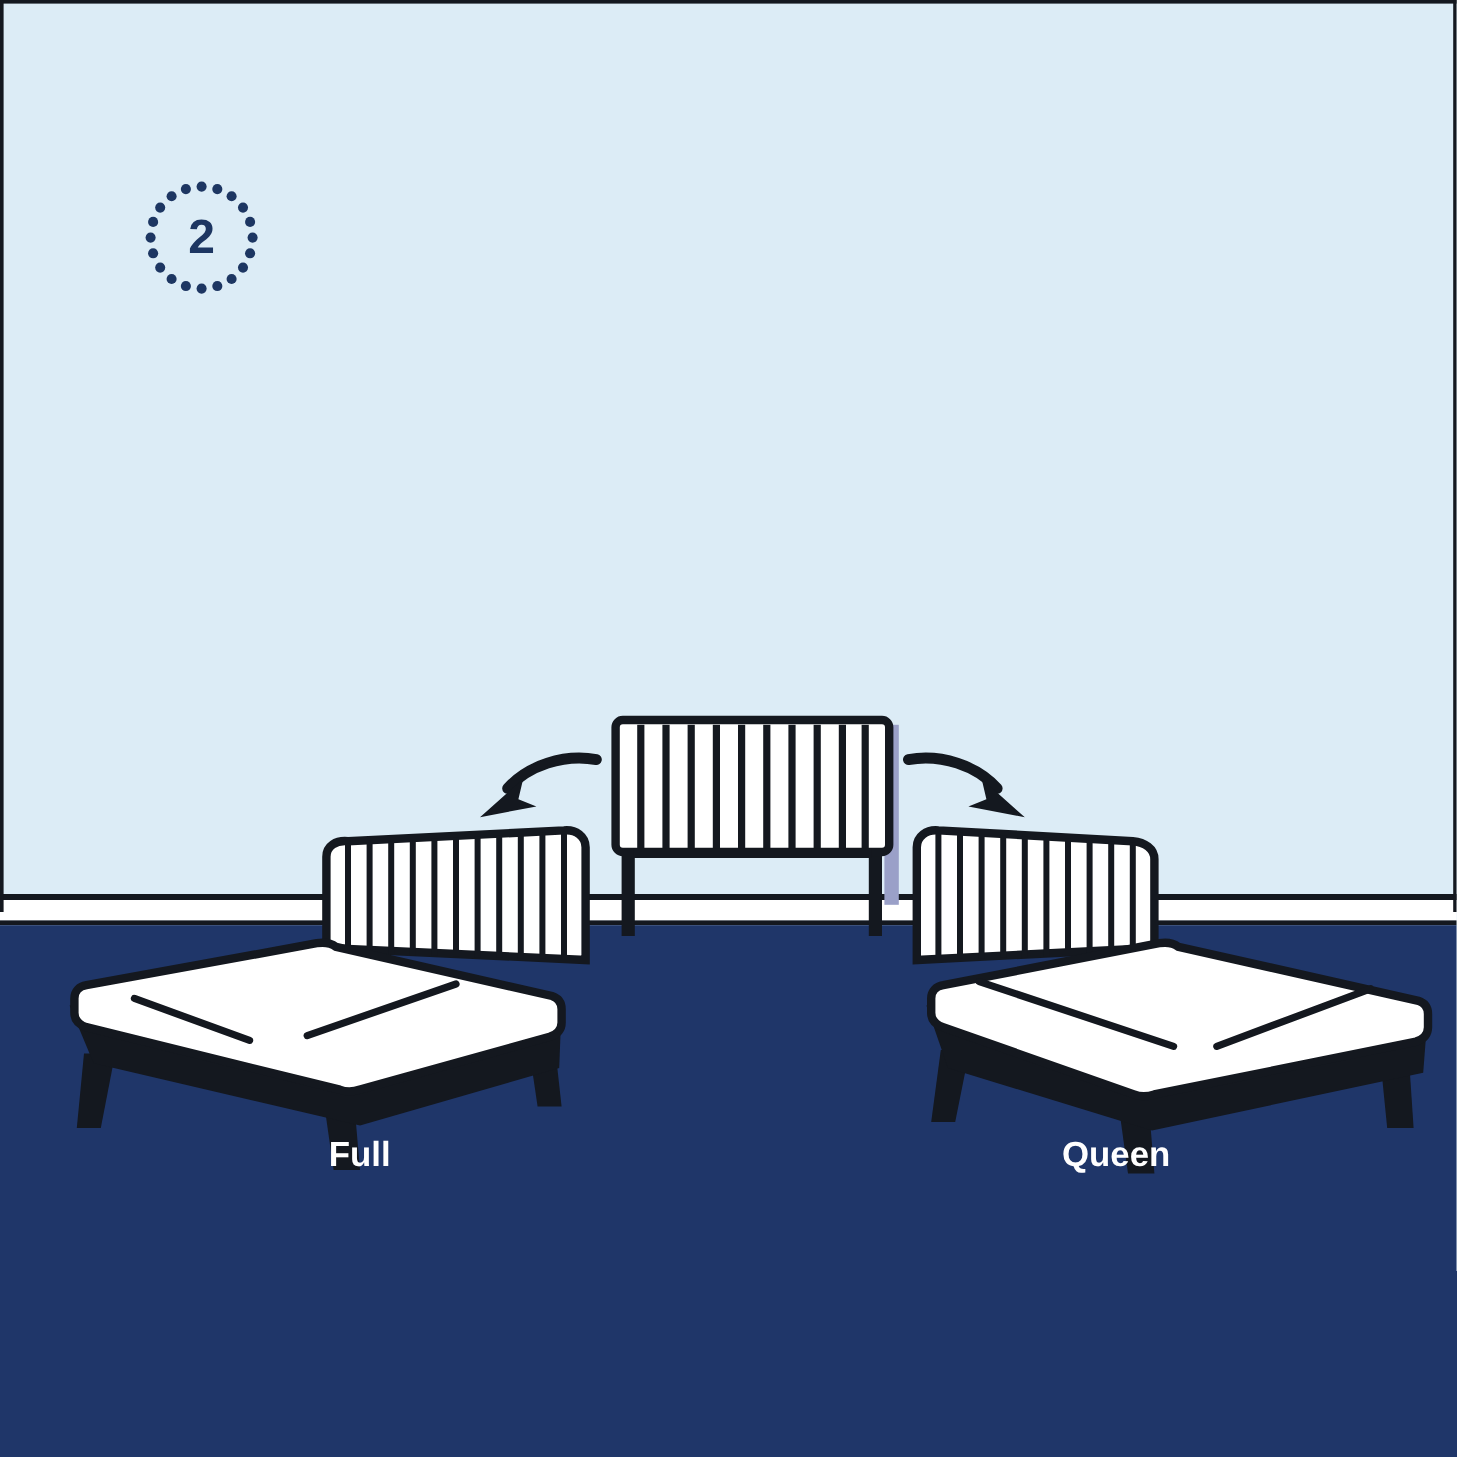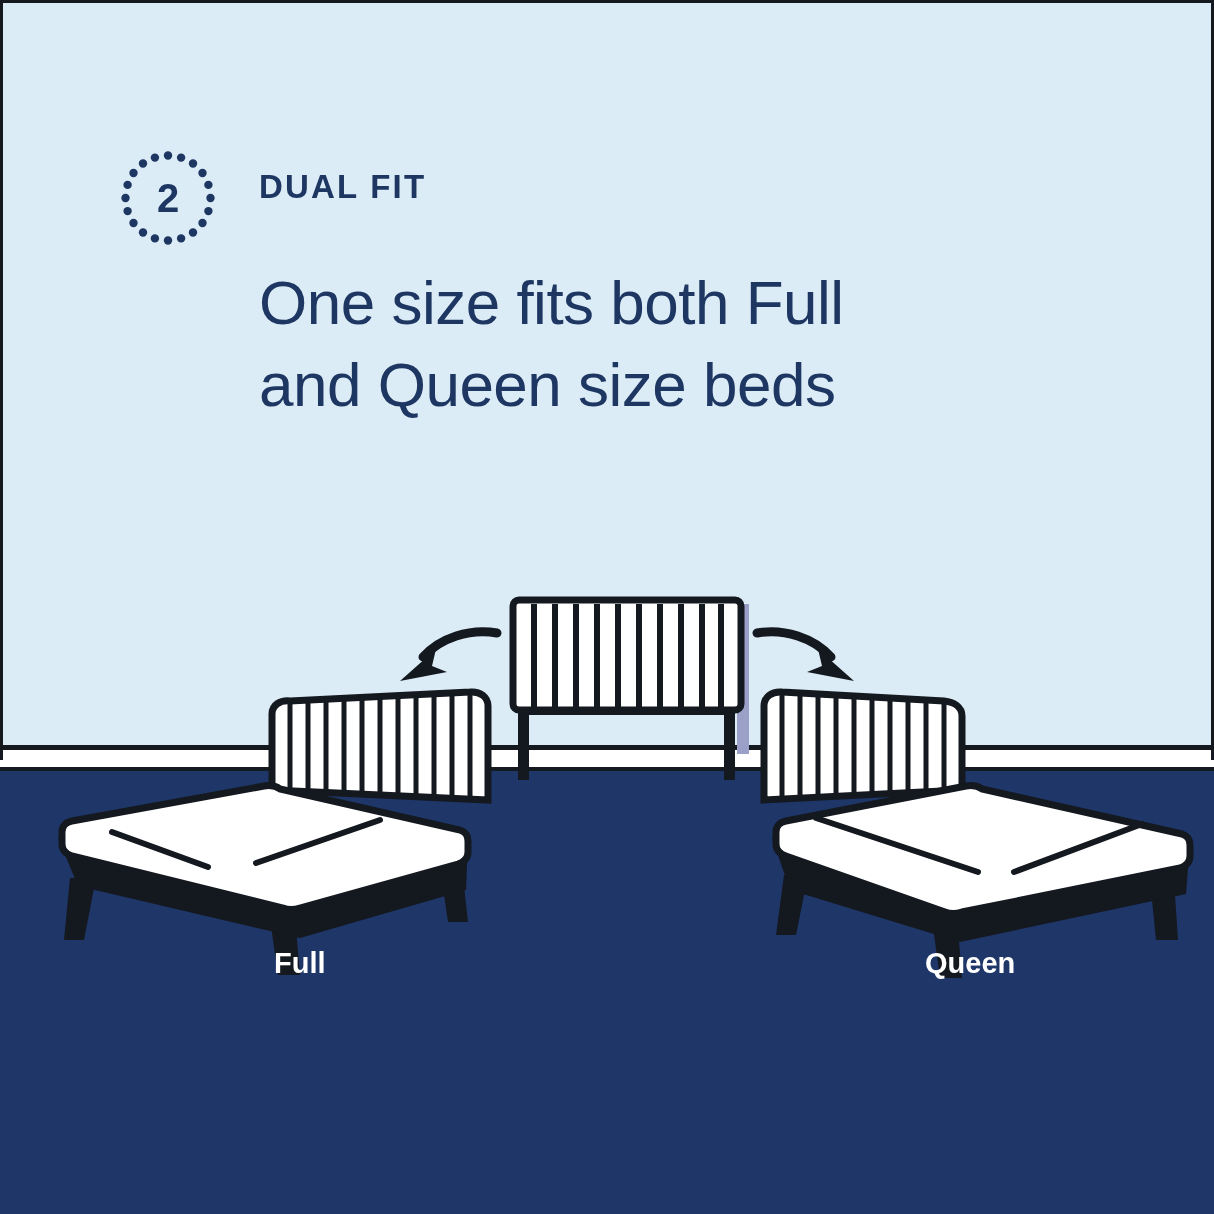--- a/index.html
+++ b/index.html
@@ -118,21 +118,21 @@
 
   
   .bed-label {
     position: absolute;
     font-size: 29px;
     color: #ffffff;
     font-weight: 700;
     white-space: nowrap;
   }
   .label-full  { left: 274px; top: 947px; }
-  .label-queen { left: 885px; top: 947px; margin-left: 40px; }
+  .label-queen { left: 885px; top: 947px; }
 </style>
 </head>
 <body>
 
 <div id="stage">
 
   <div class="wall"></div>
   <div class="wall-line"></div>
   <div class="baseboard"></div>
   <div class="baseboard-line"></div>
@@ -159,26 +159,21 @@
         <circle cx="5.5" cy="48.0" r="4.2"></circle>
         <circle cx="7.6" cy="34.9" r="4.2"></circle>
         <circle cx="13.5" cy="23.0" r="4.2"></circle>
         <circle cx="23.0" cy="13.5" r="4.2"></circle>
         <circle cx="34.9" cy="7.6" r="4.2"></circle>
       </g>
     </svg>
     <div class="badge-num">2</div>
   </div>
 
-  <div class="eyebrow">DUAL FIT</div>
-
-  <div class="headline">
-    <span>One size fits both Full</span>
-    <span>and Queen size beds</span>
-  </div>
+
 
   <svg class="scene" viewBox="0 0 1214 1214">
 
     <g>
 
       <rect x="737" y="604" width="12" height="150" fill="#9aa0c8"></rect>
 
       <rect x="518" y="700" width="11" height="80" fill="#14181f"></rect>
       <rect x="724" y="700" width="11" height="80" fill="#14181f"></rect>
 

